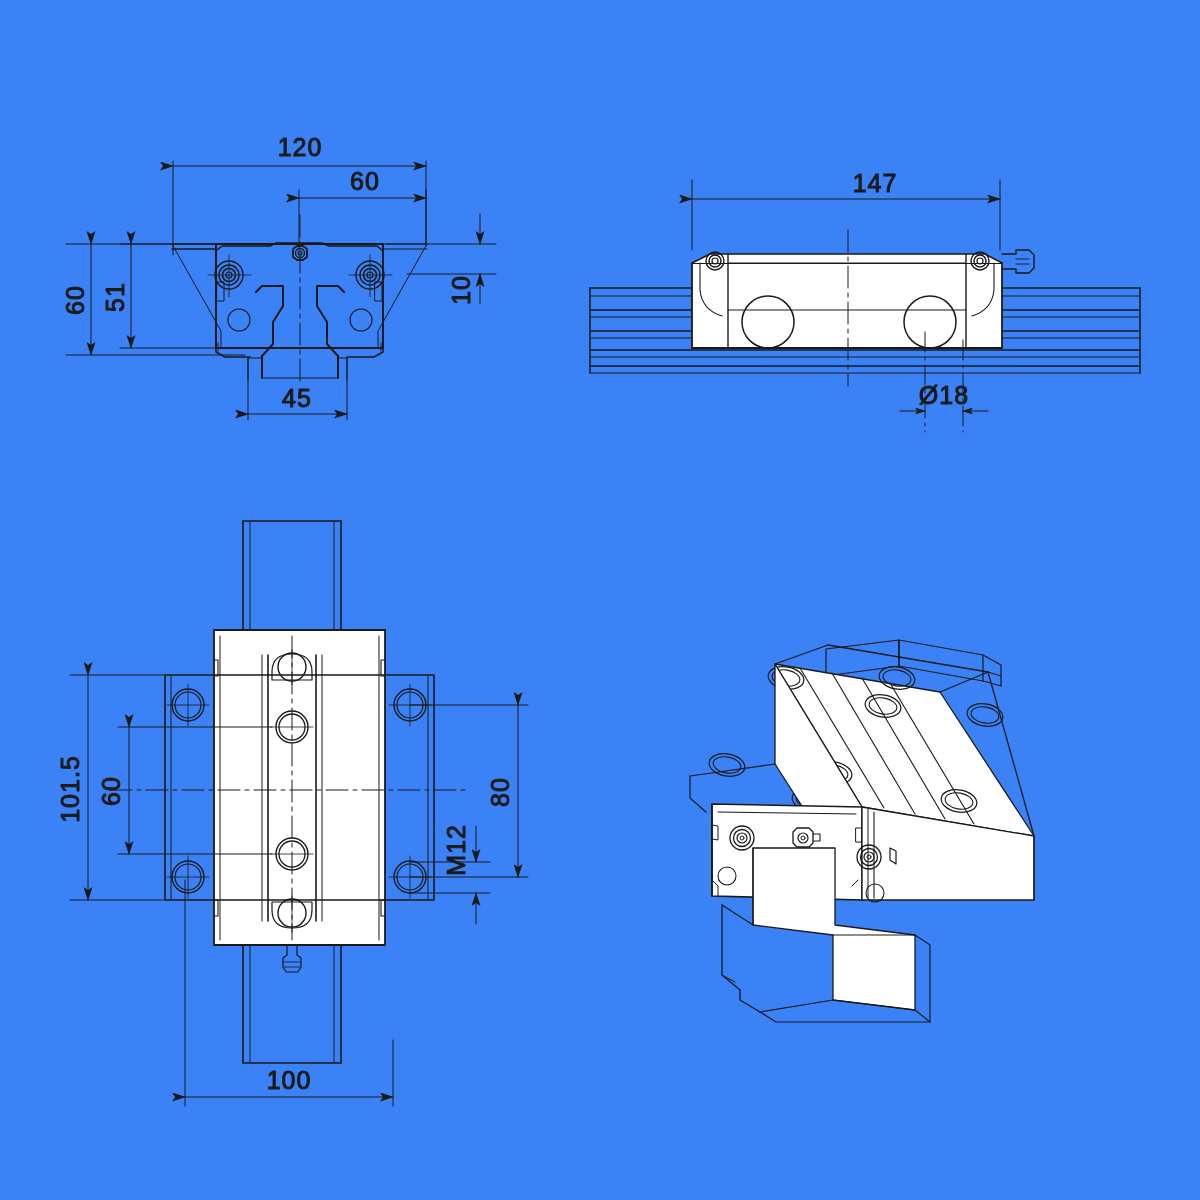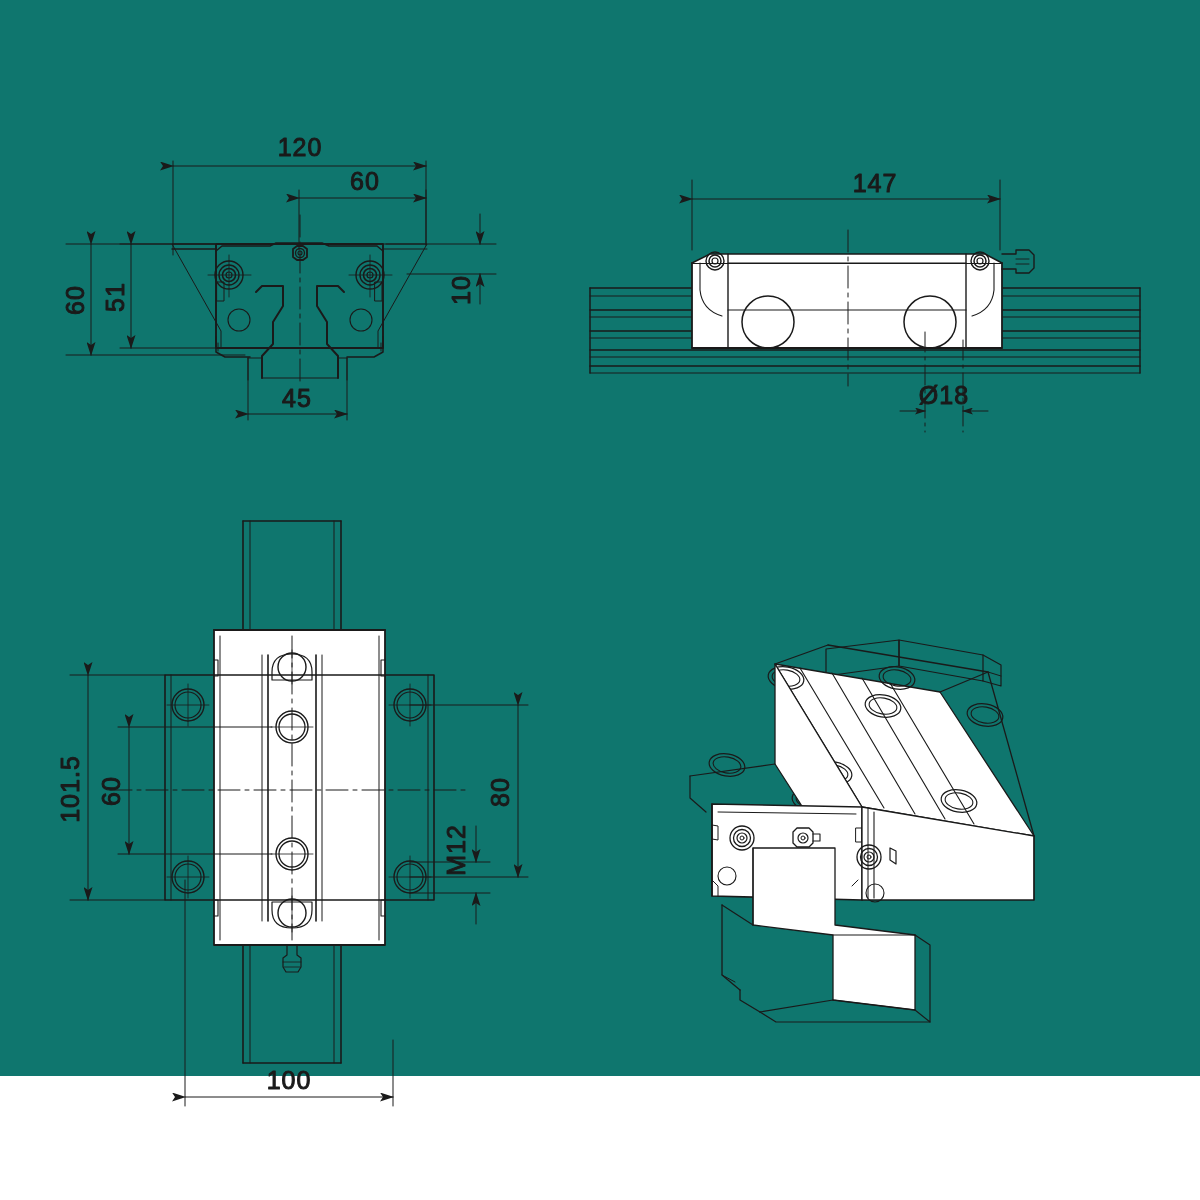--- a/index.html
+++ b/index.html
@@ -1,19 +1,19 @@
 <!DOCTYPE html>
 <html><head>
 <meta charset="utf-8">
 <title>Linear Guide Bearing Block - Technical Drawing</title>
 <style>
   html,body{margin:0;padding:0;background:#ffffff;}
   body{width:1200px;height:1200px;overflow:hidden;
        font-family:"Liberation Sans", sans-serif;}
-  #sheet{position:relative;width:1200px;height:1076px;background:#0f766e;}
+  #sheet{position:relative;width:1200px;height:1200px;background:#3b82f6;}
   svg{display:block;}
   .dimtxt{font-family:"Liberation Sans", sans-serif;font-size:25px;fill:#1a1a1a;
           letter-spacing:1px;}
 </style>
 </head>
 <body>
 
 <div id="sheet">
 <svg width="1200" height="1200" viewBox="0 0 1200 1200">
   <defs>

